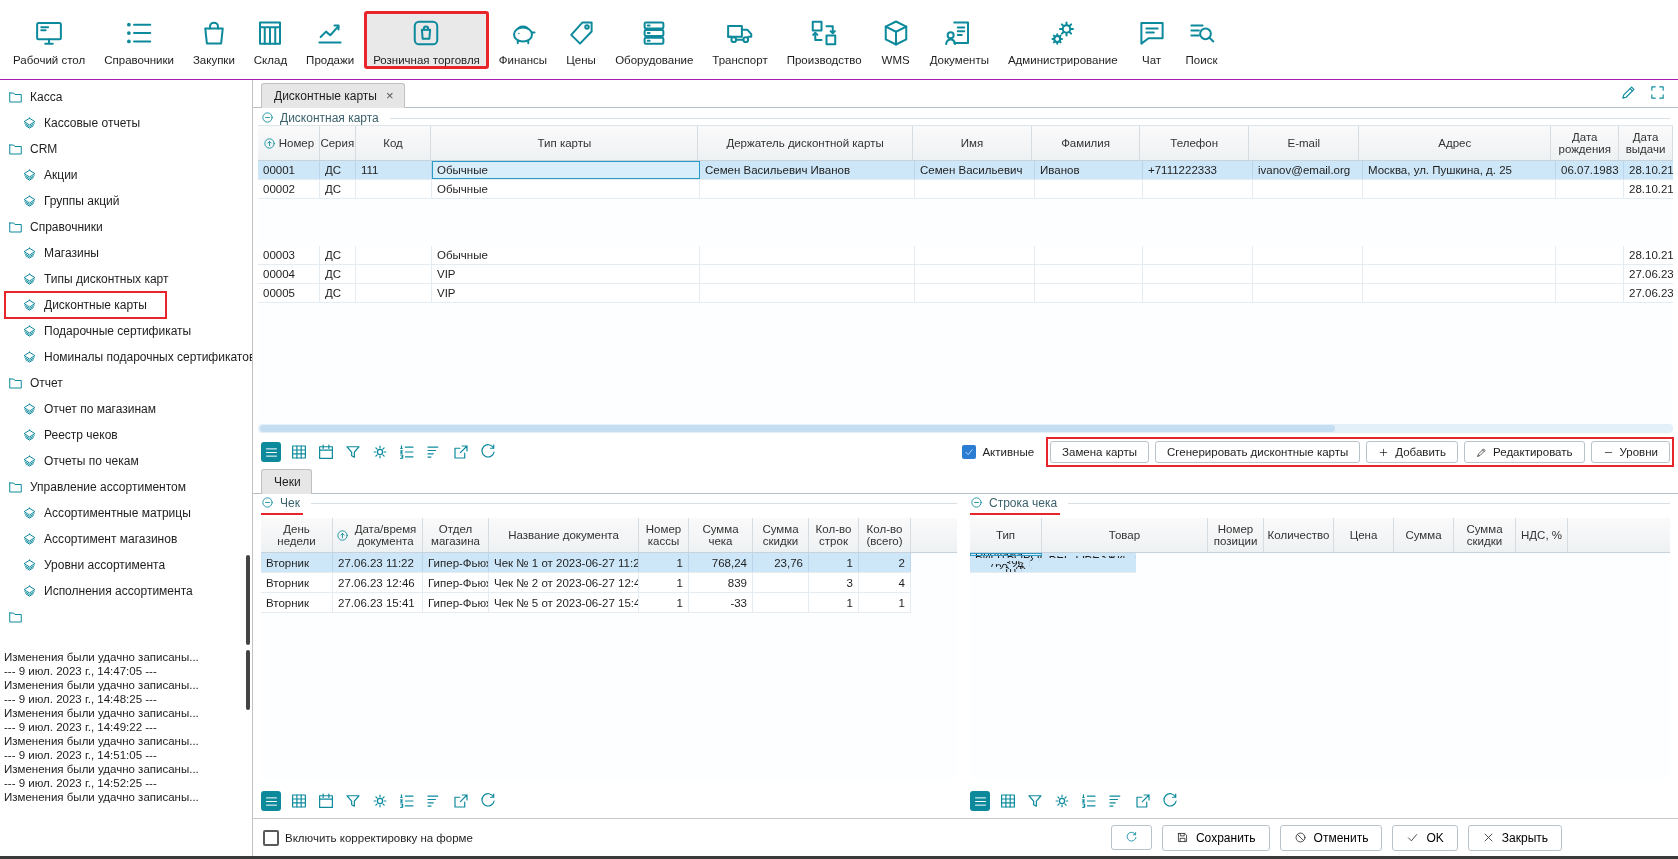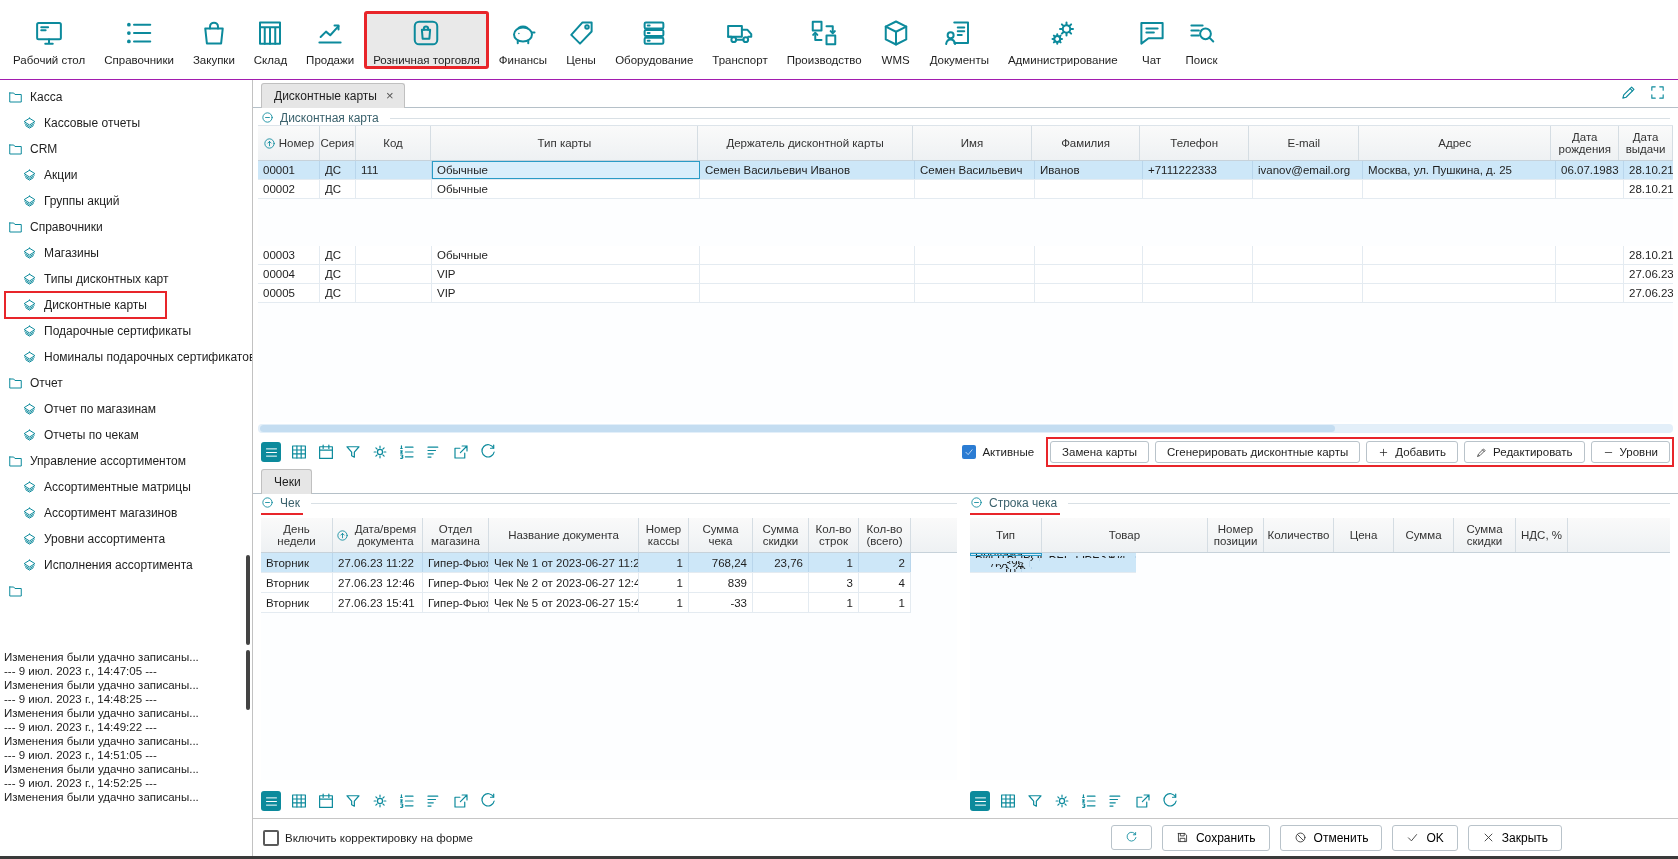--- a/index.html
+++ b/index.html
@@ -400,20 +400,30 @@
         </div>
         <div class="tree-item leaf">
           <span class="ic tree-ic">
             <svg viewBox="0 0 24 24" fill="none" stroke="currentColor" stroke-width="1.6" stroke-linecap="round" stroke-linejoin="round">
               <path d="M12 3.6 20.6 9 12 14.4 3.4 9 12 3.6z"></path>
               <path d="M4.6 12.4 12 17l7.4-4.6"></path>
               <path d="M6 15.6 12 19.4l6-3.8"></path>
             </svg>
           </span>
           <span class="tree-label">Отчет по магазинам</span>
+        </div>
+        <div class="tree-item leaf">
+          <span class="ic tree-ic">
+            <svg viewBox="0 0 24 24" fill="none" stroke="currentColor" stroke-width="1.6" stroke-linecap="round" stroke-linejoin="round">
+              <path d="M12 3.6 20.6 9 12 14.4 3.4 9 12 3.6z"></path>
+              <path d="M4.6 12.4 12 17l7.4-4.6"></path>
+              <path d="M6 15.6 12 19.4l6-3.8"></path>
+            </svg>
+          </span>
+          <span class="tree-label">Реестр чеков</span>
         </div>
         <div class="tree-item leaf">
           <span class="ic tree-ic">
             <svg viewBox="0 0 24 24" fill="none" stroke="currentColor" stroke-width="1.6" stroke-linecap="round" stroke-linejoin="round">
               <path d="M12 3.6 20.6 9 12 14.4 3.4 9 12 3.6z"></path>
               <path d="M4.6 12.4 12 17l7.4-4.6"></path>
               <path d="M6 15.6 12 19.4l6-3.8"></path>
             </svg>
           </span>
           <span class="tree-label">Отчеты по чекам</span>

